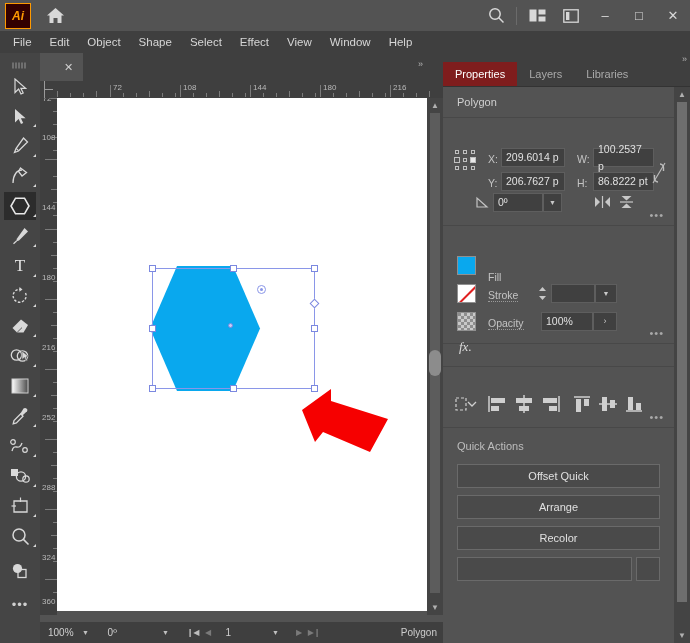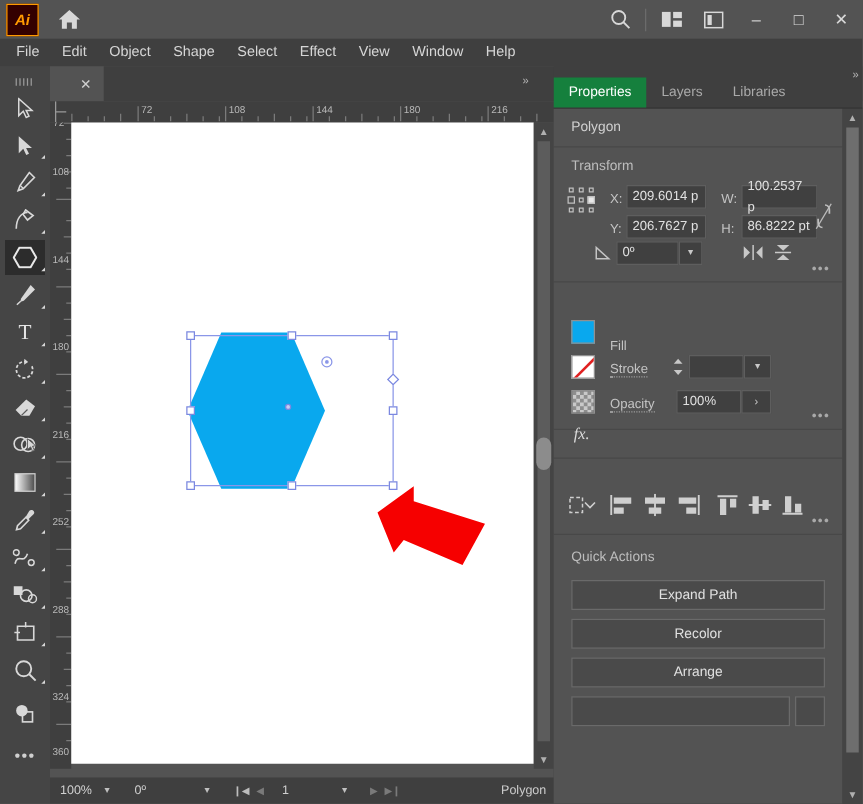--- a/index.html
+++ b/index.html
@@ -216,21 +216,21 @@
   }
   .rp-tabs {
     position: absolute; left: 0; top: 10px; width: 247px; height: 24px;
     display: flex; align-items: flex-end;
     border-bottom: 1px solid #333;
   }
   .rp-tab {
     height: 24px; line-height: 24px; padding: 0 12px;
     color: #aaaaaa; font-size: 11px;
   }
-  .rp-tab.active { background: #15803d; color: #ffffff; }
+  .rp-tab.active { background: #7f1d1d; color: #ffffff; }
   .rp-body {
     position: absolute; left: 0; top: 34px; width: 231px; height: 556px;
     background: #535353; overflow: hidden;
   }
   .rp-scroll {
     position: absolute; right: 0; top: 34px; width: 16px; height: 556px;
     background: #444;
   }
   .rp-sthumb {
     position: absolute; left: 3px; top: 15px; width: 10px; height: 120px;
@@ -658,21 +658,20 @@
       <div class="rp-tab active">Properties</div>
       <div class="rp-tab">Layers</div>
       <div class="rp-tab">Libraries</div>
     </div>
 
     <div class="rp-body">
 
       <div class="obj-type">Polygon</div>
 
       <div class="sec" style="height:108px">
-        <div class="sec-title">Transform</div>
 
         <div class="anchor-grid" style="top:32px">
           <div class="ag-dot" style="left:0;top:0"></div>
           <div class="ag-dot" style="left:8px;top:0"></div>
           <div class="ag-dot" style="left:16px;top:0"></div>
           <div class="ag-sq" style="left:-1px;top:7px"></div>
           <div class="ag-dot" style="left:8px;top:8px"></div>
           <div class="ag-sq fill" style="left:15px;top:7px"></div>
           <div class="ag-dot" style="left:0;top:16px"></div>
           <div class="ag-dot" style="left:8px;top:16px"></div>
@@ -806,27 +805,27 @@
           </span>
         </div>
 
         <span class="sec-dots">•••</span>
       </div>
 
       <div style="position:relative;padding-top:10px">
         <div class="sec-title" style="padding-top:2px">Quick Actions</div>
 
         <div style="display:flex;gap:8px;padding:6px 14px 0 14px">
-          <div class="qa-btn" style="flex:1">Expand Path</div>
+          <div class="qa-btn" style="flex:1">Offset Quick</div>
+        </div>
+        <div style="padding:7px 14px 0 14px">
+          <div class="qa-btn">Arrange</div>
         </div>
         <div style="padding:7px 14px 0 14px">
           <div class="qa-btn">Recolor</div>
-        </div>
-        <div style="padding:7px 14px 0 14px">
-          <div class="qa-btn">Arrange</div>
         </div>
         <div style="padding:7px 14px 0 14px;display:flex;gap:4px">
           <div class="qa-btn" style="flex:1;overflow:hidden"></div>
           <div class="qa-btn" style="width:24px"></div>
         </div>
       </div>
 
     </div>
 
     <div class="rp-scroll">

